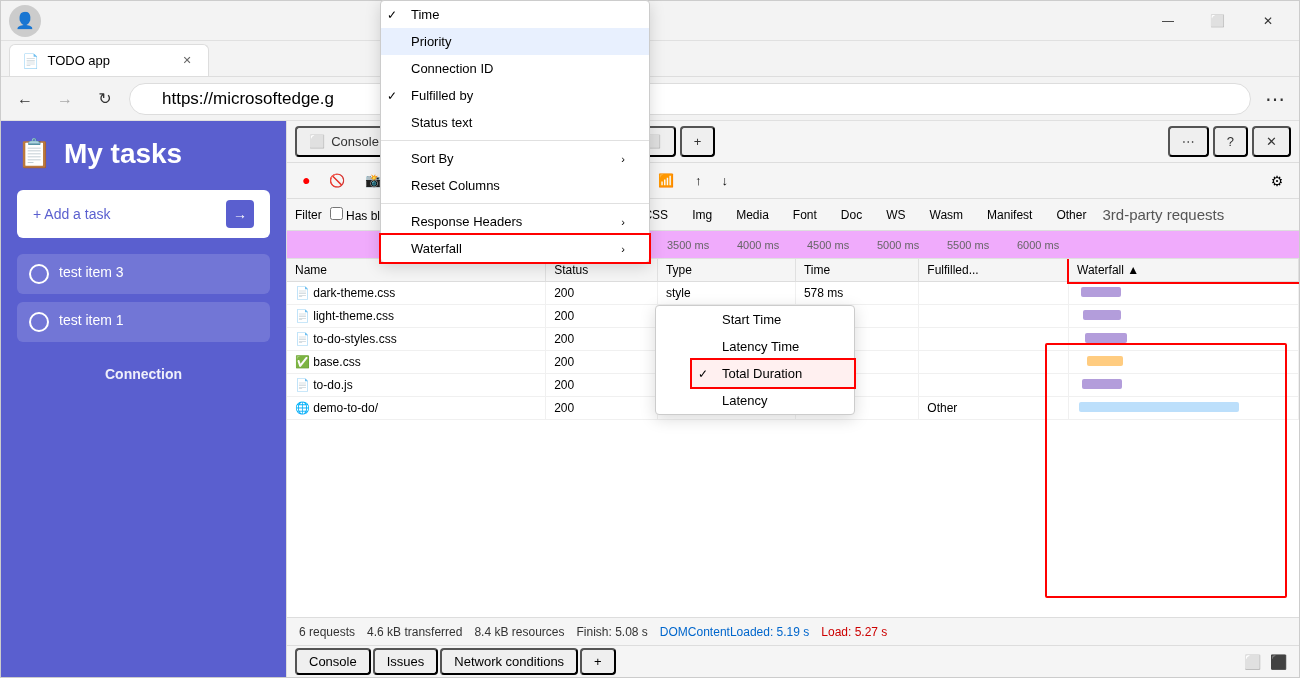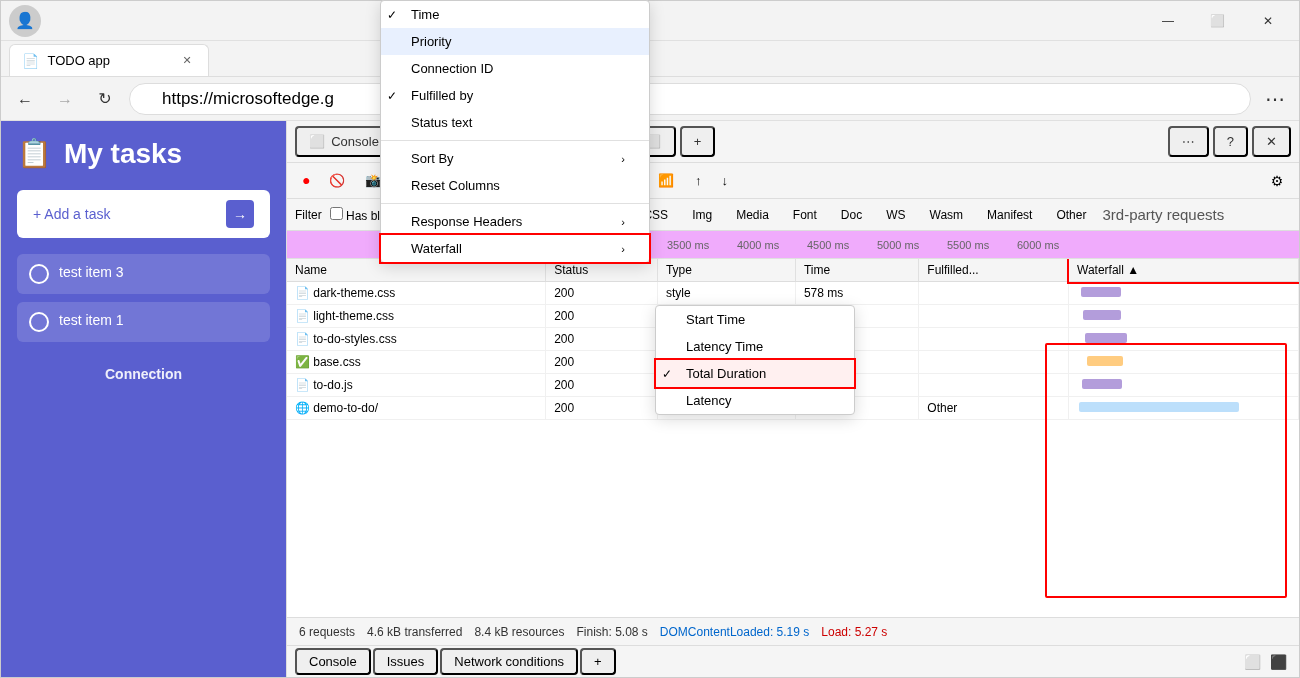--- a/index.html
+++ b/index.html
@@ -74,21 +74,21 @@
     .bottom-tab-btn { width: 24px; height: 24px; border: none; background: transparent; cursor: pointer; border-radius: 4px; font-size: 14px; margin-left: auto; }
 
     
     .context-menu-overlay { position: absolute; top: 0; left: 0; width: 100%; height: 100%; pointer-events: none; z-index: 100; }
     .context-menu { position: absolute; background: white; border: 1px solid #ccc; border-radius: 4px; box-shadow: 0 4px 16px rgba(0,0,0,0.15); min-width: 200px; pointer-events: all; }
     .context-menu-item { padding: 6px 24px; font-size: 13px; cursor: pointer; display: flex; align-items: center; gap: 8px; position: relative; }
     .context-menu-item .check { width: 16px; margin-left: -18px; font-size: 12px; }
     .context-menu-item .arrow { margin-left: auto; font-size: 11px; }
     .context-menu-separator { border: none; border-top: 1px solid #e0e0e0; margin: 4px 0; }
     
-    .submenu { position: absolute; background: white; border: 1px solid #ccc; border-radius: 4px; box-shadow: 0 4px 16px rgba(0,0,0,0.15); min-width: 180px; left: 100%; top: 0; }
+    .submenu { position: absolute; background: white; border: 1px solid #ccc; border-radius: 4px; box-shadow: 0 4px 16px rgba(0,0,0,0.15); min-width: 180px; left: 100%; top: 0; padding-left: 36px; }
 
     
     .waterfall-header-highlight { outline: 2px solid red; }
     .total-duration-highlight { outline: 2px solid red; background: #fff0f0; }
 
     
     .red-box { position: absolute; border: 2px solid red; pointer-events: none; border-radius: 2px; }
   </style>
 </head>
 <body>

